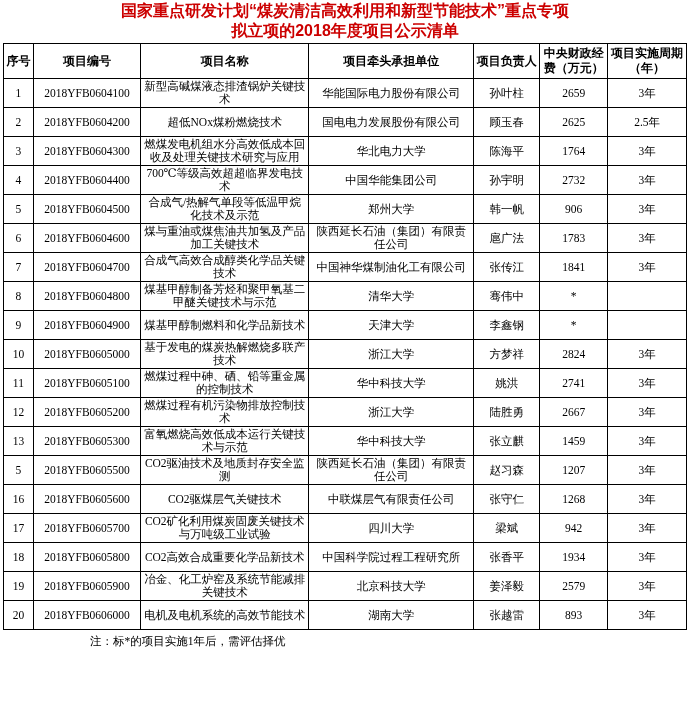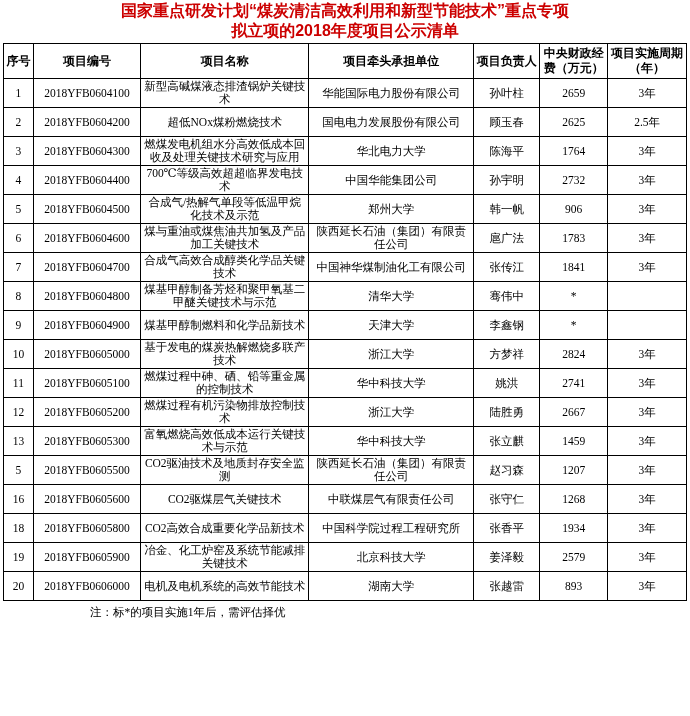--- a/index.html
+++ b/index.html
@@ -209,20 +209,29 @@
       <tr>
         <td class="col-no">16</td>
         <td class="col-code">2018YFB0605600</td>
         <td class="col-name">CO2驱煤层气关键技术</td>
         <td class="col-org">中联煤层气有限责任公司</td>
         <td class="col-leader">张守仁</td>
         <td class="col-fund">1268</td>
         <td class="col-period">3年</td>
       </tr>
       <tr>
+        <td class="col-no">17</td>
+        <td class="col-code">2018YFB0605700</td>
+        <td class="col-name">CO2矿化利用煤炭固废关键技术与万吨级工业试验</td>
+        <td class="col-org">四川大学</td>
+        <td class="col-leader">梁斌</td>
+        <td class="col-fund">942</td>
+        <td class="col-period">3年</td>
+      </tr>
+      <tr>
         <td class="col-no">18</td>
         <td class="col-code">2018YFB0605800</td>
         <td class="col-name">CO2高效合成重要化学品新技术</td>
         <td class="col-org">中国科学院过程工程研究所</td>
         <td class="col-leader">张香平</td>
         <td class="col-fund">1934</td>
         <td class="col-period">3年</td>
       </tr>
       <tr>
         <td class="col-no">19</td>

